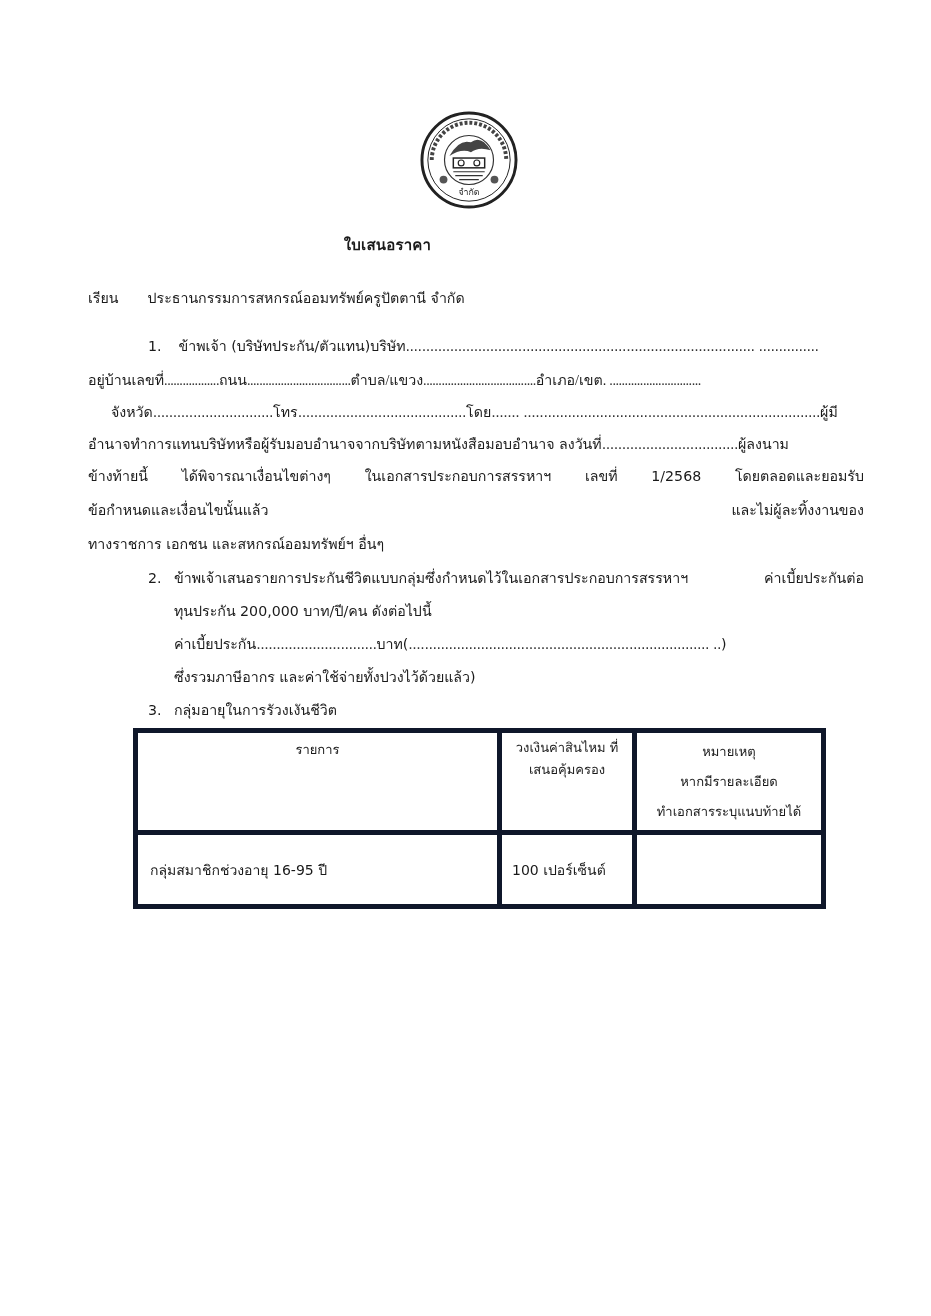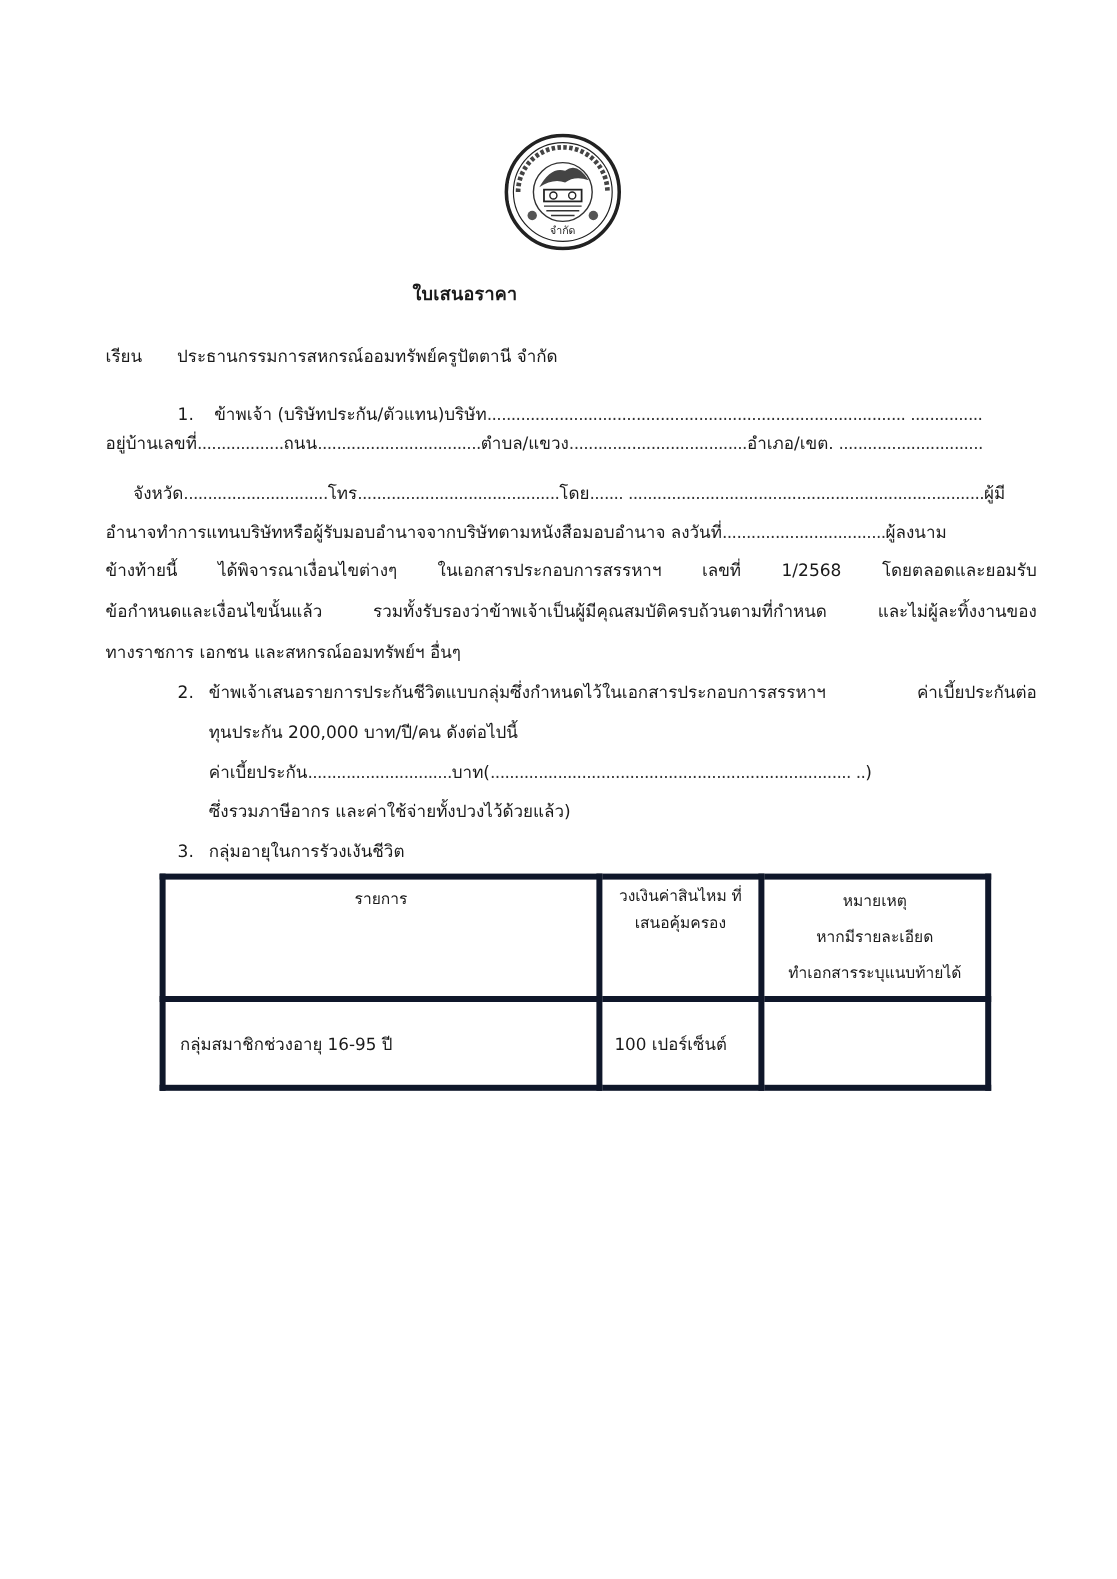--- a/index.html
+++ b/index.html
@@ -61,21 +61,21 @@
     <span>เรียน</span>
     <span style="display:inline-block; width:20px;"></span>
     <span>ประธานกรรมการสหกรณ์ออมทรัพย์ครูปัตตานี จำกัด</span>
   </div>
 
   <div class="line" style="left:148px; top:336px;">
     <span class="num">1.</span>
     <span>ข้าพเจ้า (บริษัทประกัน/ตัวแทน)บริษัท</span><span class="dots">....................................................................................... ...............</span>
   </div>
 
-  <div class="just" style="top:360px;">
+  <div class="just" style="top:370px;font-family:Liberation Serif, serif;">
     <span><span>อยู่บ้านเลขที่</span><span class="dots">..................</span><span>ถนน</span><span class="dots">..................................</span><span>ตำบล/แขวง</span><span class="dots">.....................................</span><span>อำเภอ/เขต.</span><span class="dots"> ..............................</span></span>
   </div>
 
   <div class="just" style="top:402px;margin-left:23px;">
     <span><span>จังหวัด</span><span class="dots">..............................</span><span>โทร</span><span class="dots">..........................................</span><span>โดย</span><span class="dots">....... ..........................................................................</span><span>ผู้มี</span></span>
   </div>
 
   <div class="just" style="top:434px;">
     <span><span>อำนาจทำการแทนบริษัทหรือผู้รับมอบอำนาจจากบริษัทตามหนังสือมอบอำนาจ ลงวันที่</span><span class="dots">..................................</span><span>ผู้ลงนาม</span></span>
   </div>
@@ -84,21 +84,20 @@
     <span>ข้างท้ายนี้</span>
     <span>ได้พิจารณาเงื่อนไขต่างๆ</span>
     <span>ในเอกสารประกอบการสรรหาฯ</span>
     <span>เลขที่</span>
     <span>1/2568</span>
     <span>โดยตลอดและยอมรับ</span>
   </div>
 
   <div class="just" style="top:500px;">
     <span>ข้อกำหนดและเงื่อนไขนั้นแล้ว</span>
-    <span>รวมทั้งรับรองว่าข้าพเจ้าเป็นผู้มีคุณสมบัติครบถ้วนตามที่กำหนด</span>
     <span>และไม่ผู้ละทิ้งงานของ</span>
   </div>
 
   <div class="line" style="left:88px; top:534px;">ทางราชการ เอกชน และสหกรณ์ออมทรัพย์ฯ อื่นๆ</div>
 
   <div class="line" style="left:148px; top:568px; width:716px; display:flex; justify-content:space-between;">
     <span><span class="num">2.</span><span>ข้าพเจ้าเสนอรายการประกันชีวิตแบบกลุ่มซึ่งกำหนดไว้ในเอกสารประกอบการสรรหาฯ</span></span>
     <span>ค่าเบี้ยประกันต่อ</span>
   </div>
 

